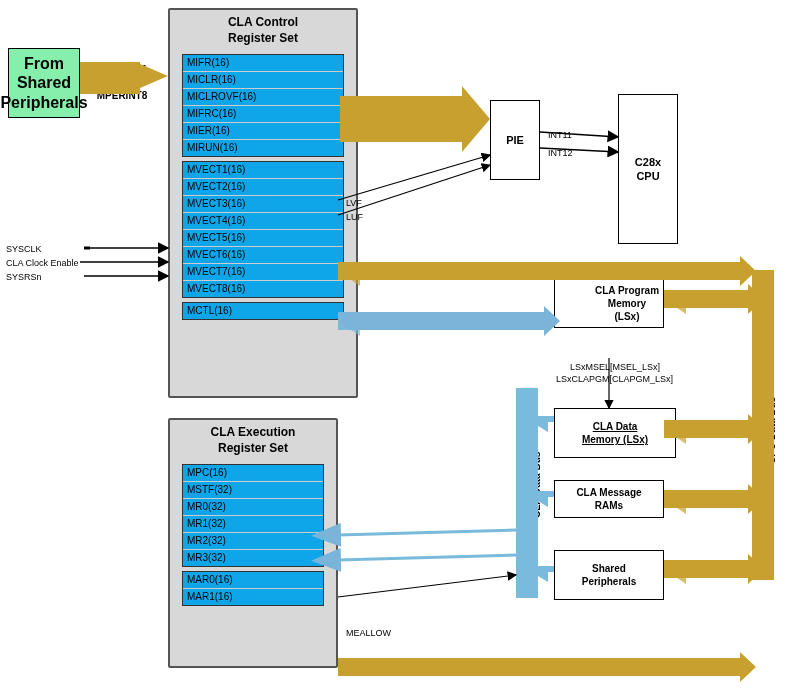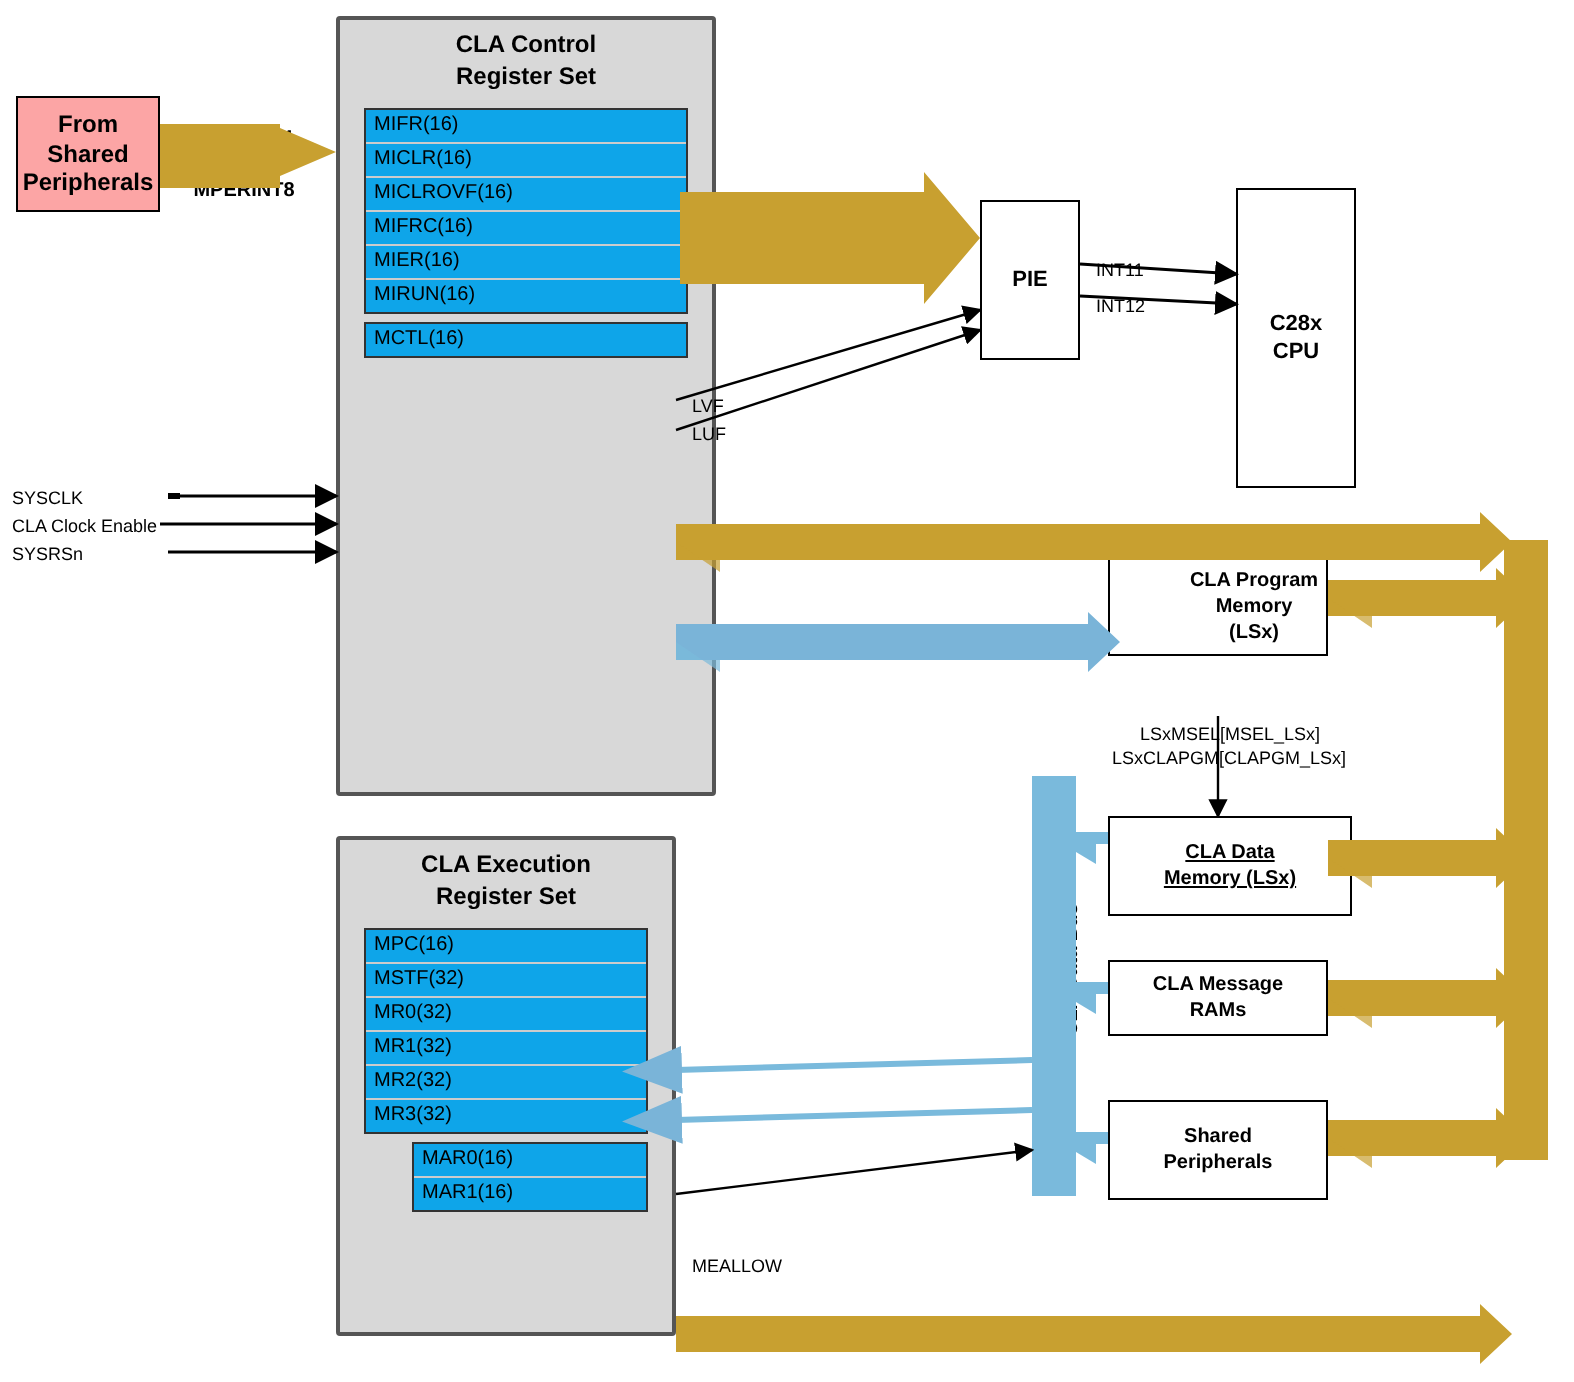--- a/index.html
+++ b/index.html
@@ -16,28 +16,28 @@
     .diagram {
       position: relative;
       width: 787px;
       height: 691px;
     }
 
     
     .box-shared-peripherals {
       position: absolute;
       left: 8px; top: 48px;
-      width: 72px; height: 58px;
-      border: 1.5px solid #000;
-      background: #fca5a5;
-      display: flex;
-      align-items: center;
-      justify-content: center;
-      text-align: center;
-      font-size: 12px;
+      width: 72px; height: 70px;
+      border: 1.5px solid #000;
+      background: #86efac;
+      display: flex;
+      align-items: center;
+      justify-content: center;
+      text-align: center;
+      font-size: 16px;
       font-weight: bold;
       line-height: 1.2;
     }
 
     
     .box-cla-control {
       position: absolute;
       left: 168px; top: 8px;
       width: 190px; height: 390px;
       border: 2px solid #555;
@@ -272,38 +272,48 @@
 
     <div class="reg-group">
       <div class="reg-row">MIFR(16)</div>
       <div class="reg-row">MICLR(16)</div>
       <div class="reg-row">MICLROVF(16)</div>
       <div class="reg-row">MIFRC(16)</div>
       <div class="reg-row">MIER(16)</div>
       <div class="reg-row">MIRUN(16)</div>
     </div>
 
+    <div class="reg-group">
+      <div class="reg-row">MVECT1(16)</div>
+      <div class="reg-row">MVECT2(16)</div>
+      <div class="reg-row">MVECT3(16)</div>
+      <div class="reg-row">MVECT4(16)</div>
+      <div class="reg-row">MVECT5(16)</div>
+      <div class="reg-row">MVECT6(16)</div>
+      <div class="reg-row">MVECT7(16)</div>
+      <div class="reg-row">MVECT8(16)</div>
+    </div>
 
     <div class="reg-group">
       <div class="reg-row">MCTL(16)</div>
     </div>
   </div>
 
   <div class="box-cla-exec">
     <div class="box-cla-exec-title">CLA Execution<br>Register Set</div>
 
     <div class="reg-group">
       <div class="reg-row">MPC(16)</div>
       <div class="reg-row">MSTF(32)</div>
       <div class="reg-row">MR0(32)</div>
       <div class="reg-row">MR1(32)</div>
       <div class="reg-row">MR2(32)</div>
       <div class="reg-row">MR3(32)</div>
     </div>
-    <div class="reg-group" style="margin-left:36px;">
+    <div class="reg-group" style="margin-left:12px;">
       <div class="reg-row">MAR0(16)</div>
       <div class="reg-row">MAR1(16)</div>
     </div>
   </div>
 
   <div class="box-pie">
     <span>PIE</span>
   </div>
 
   <div class="box-cpu">

